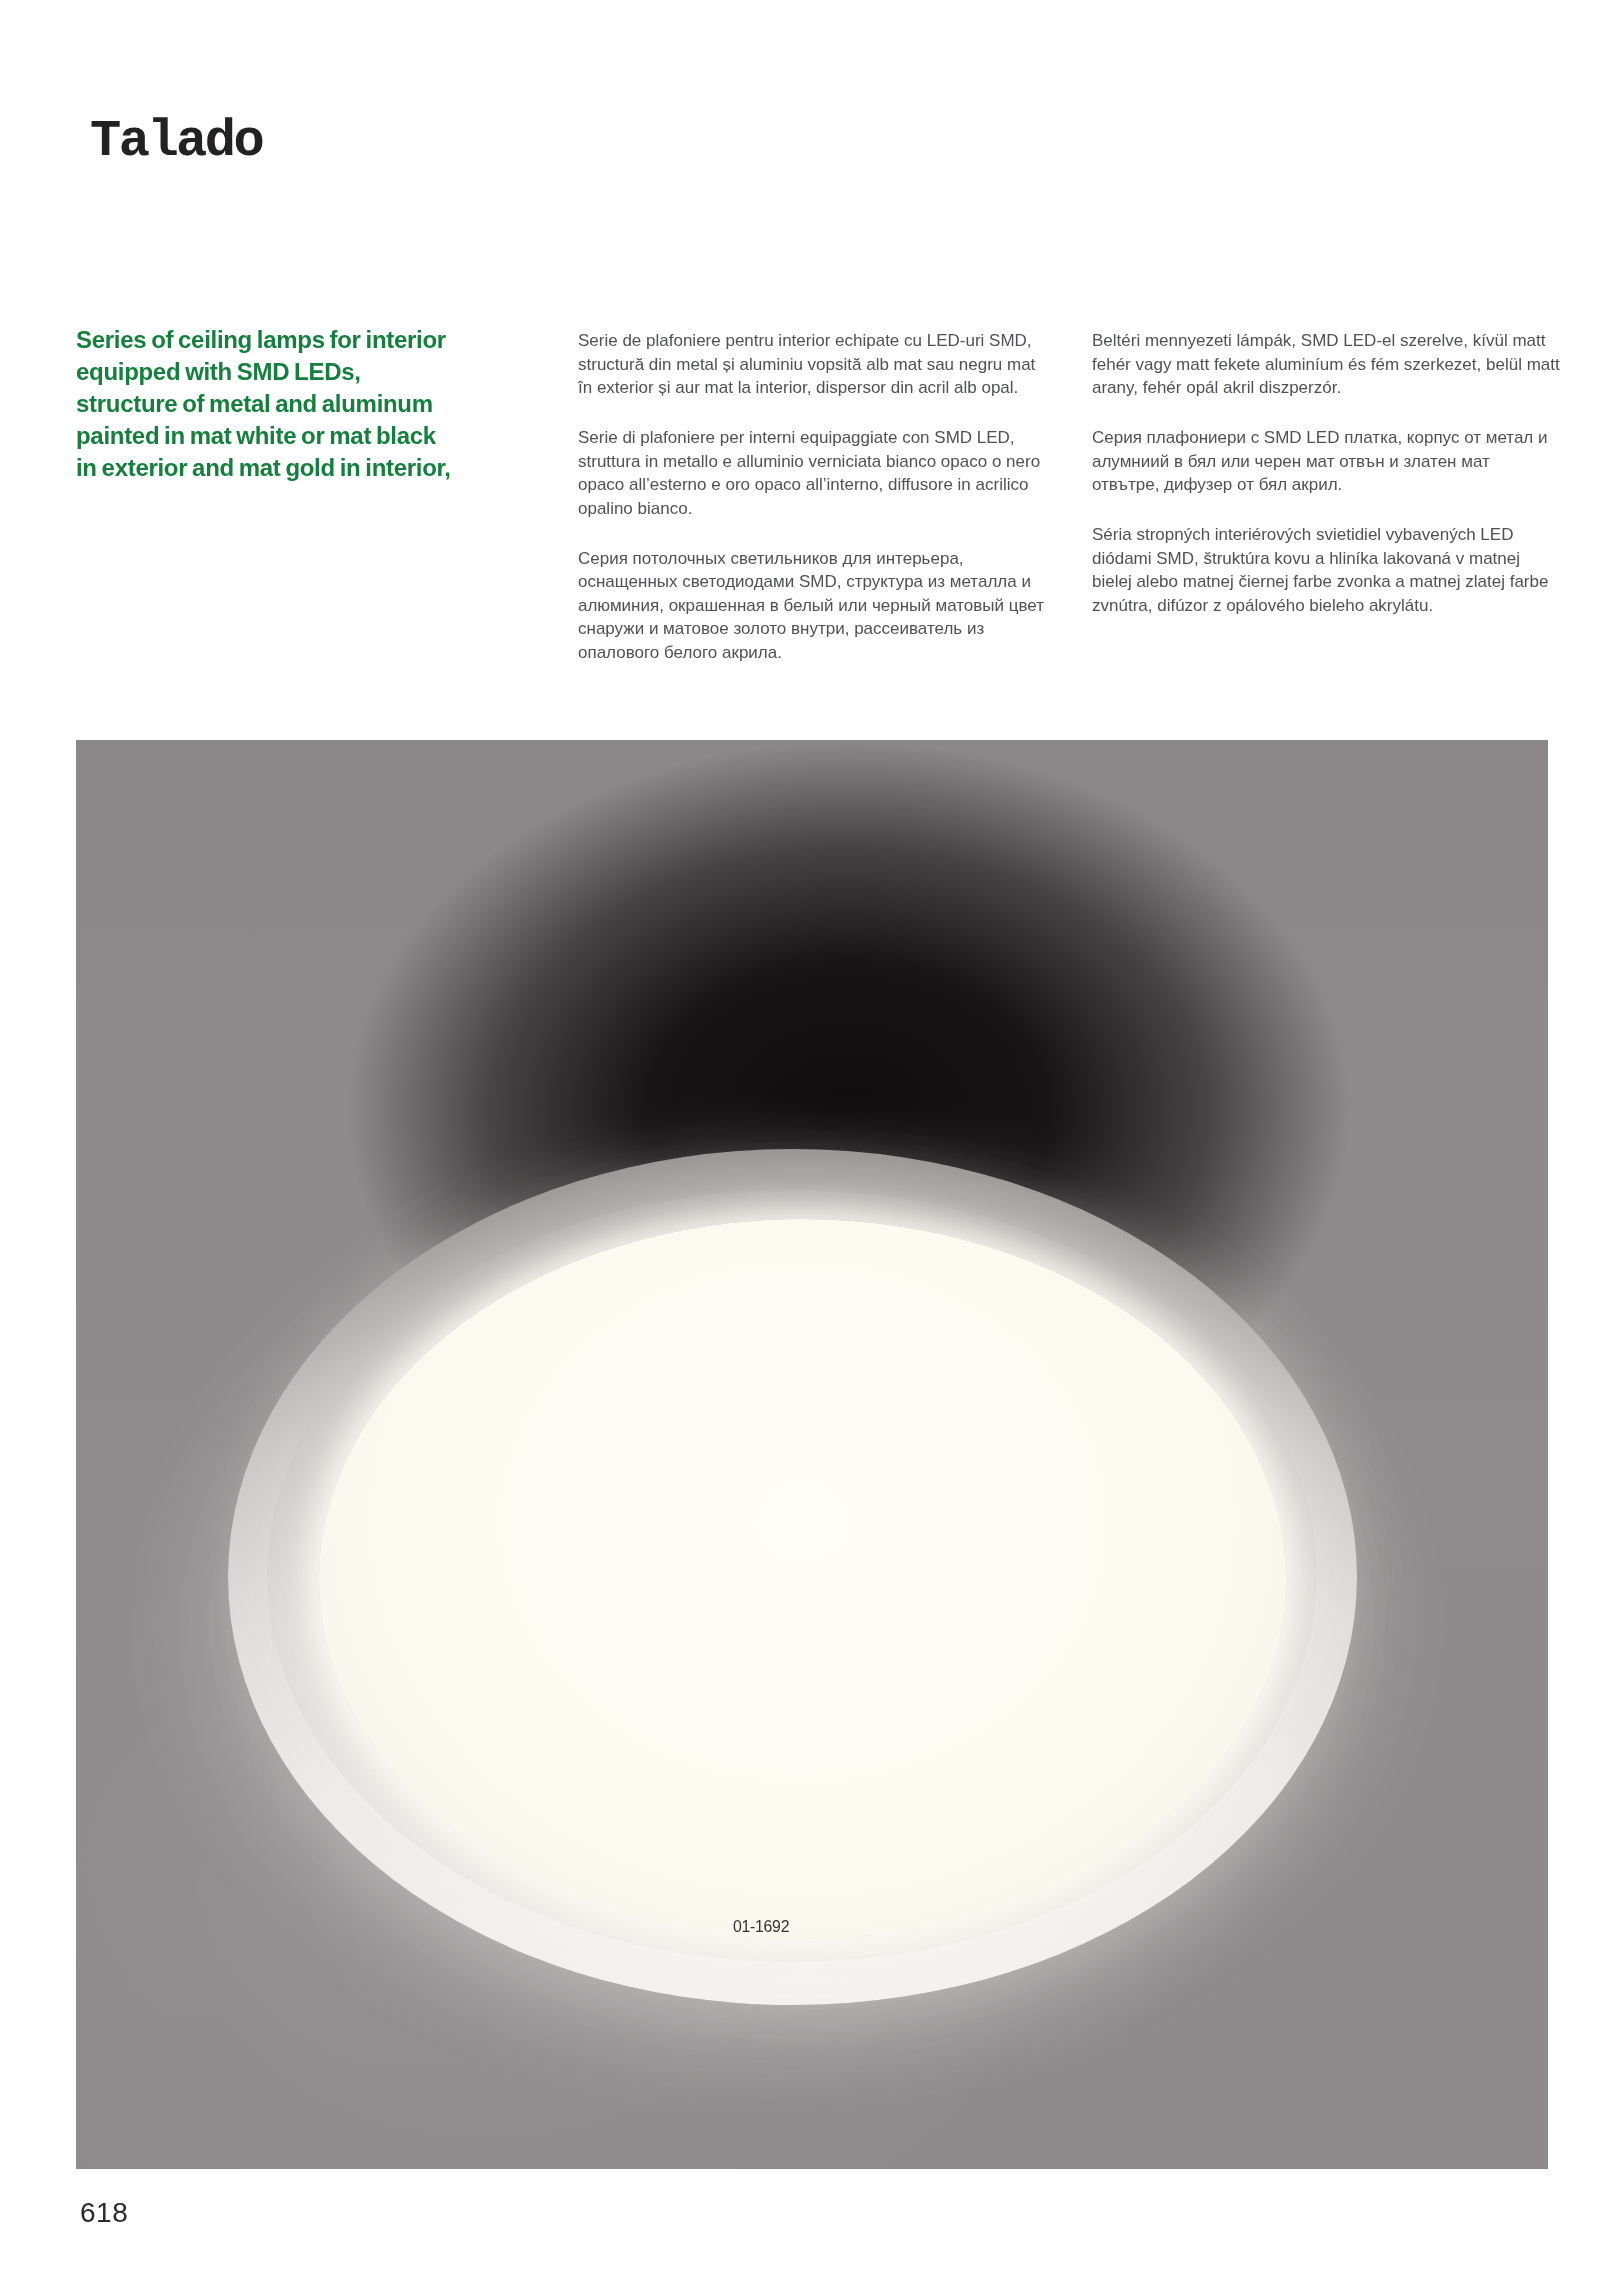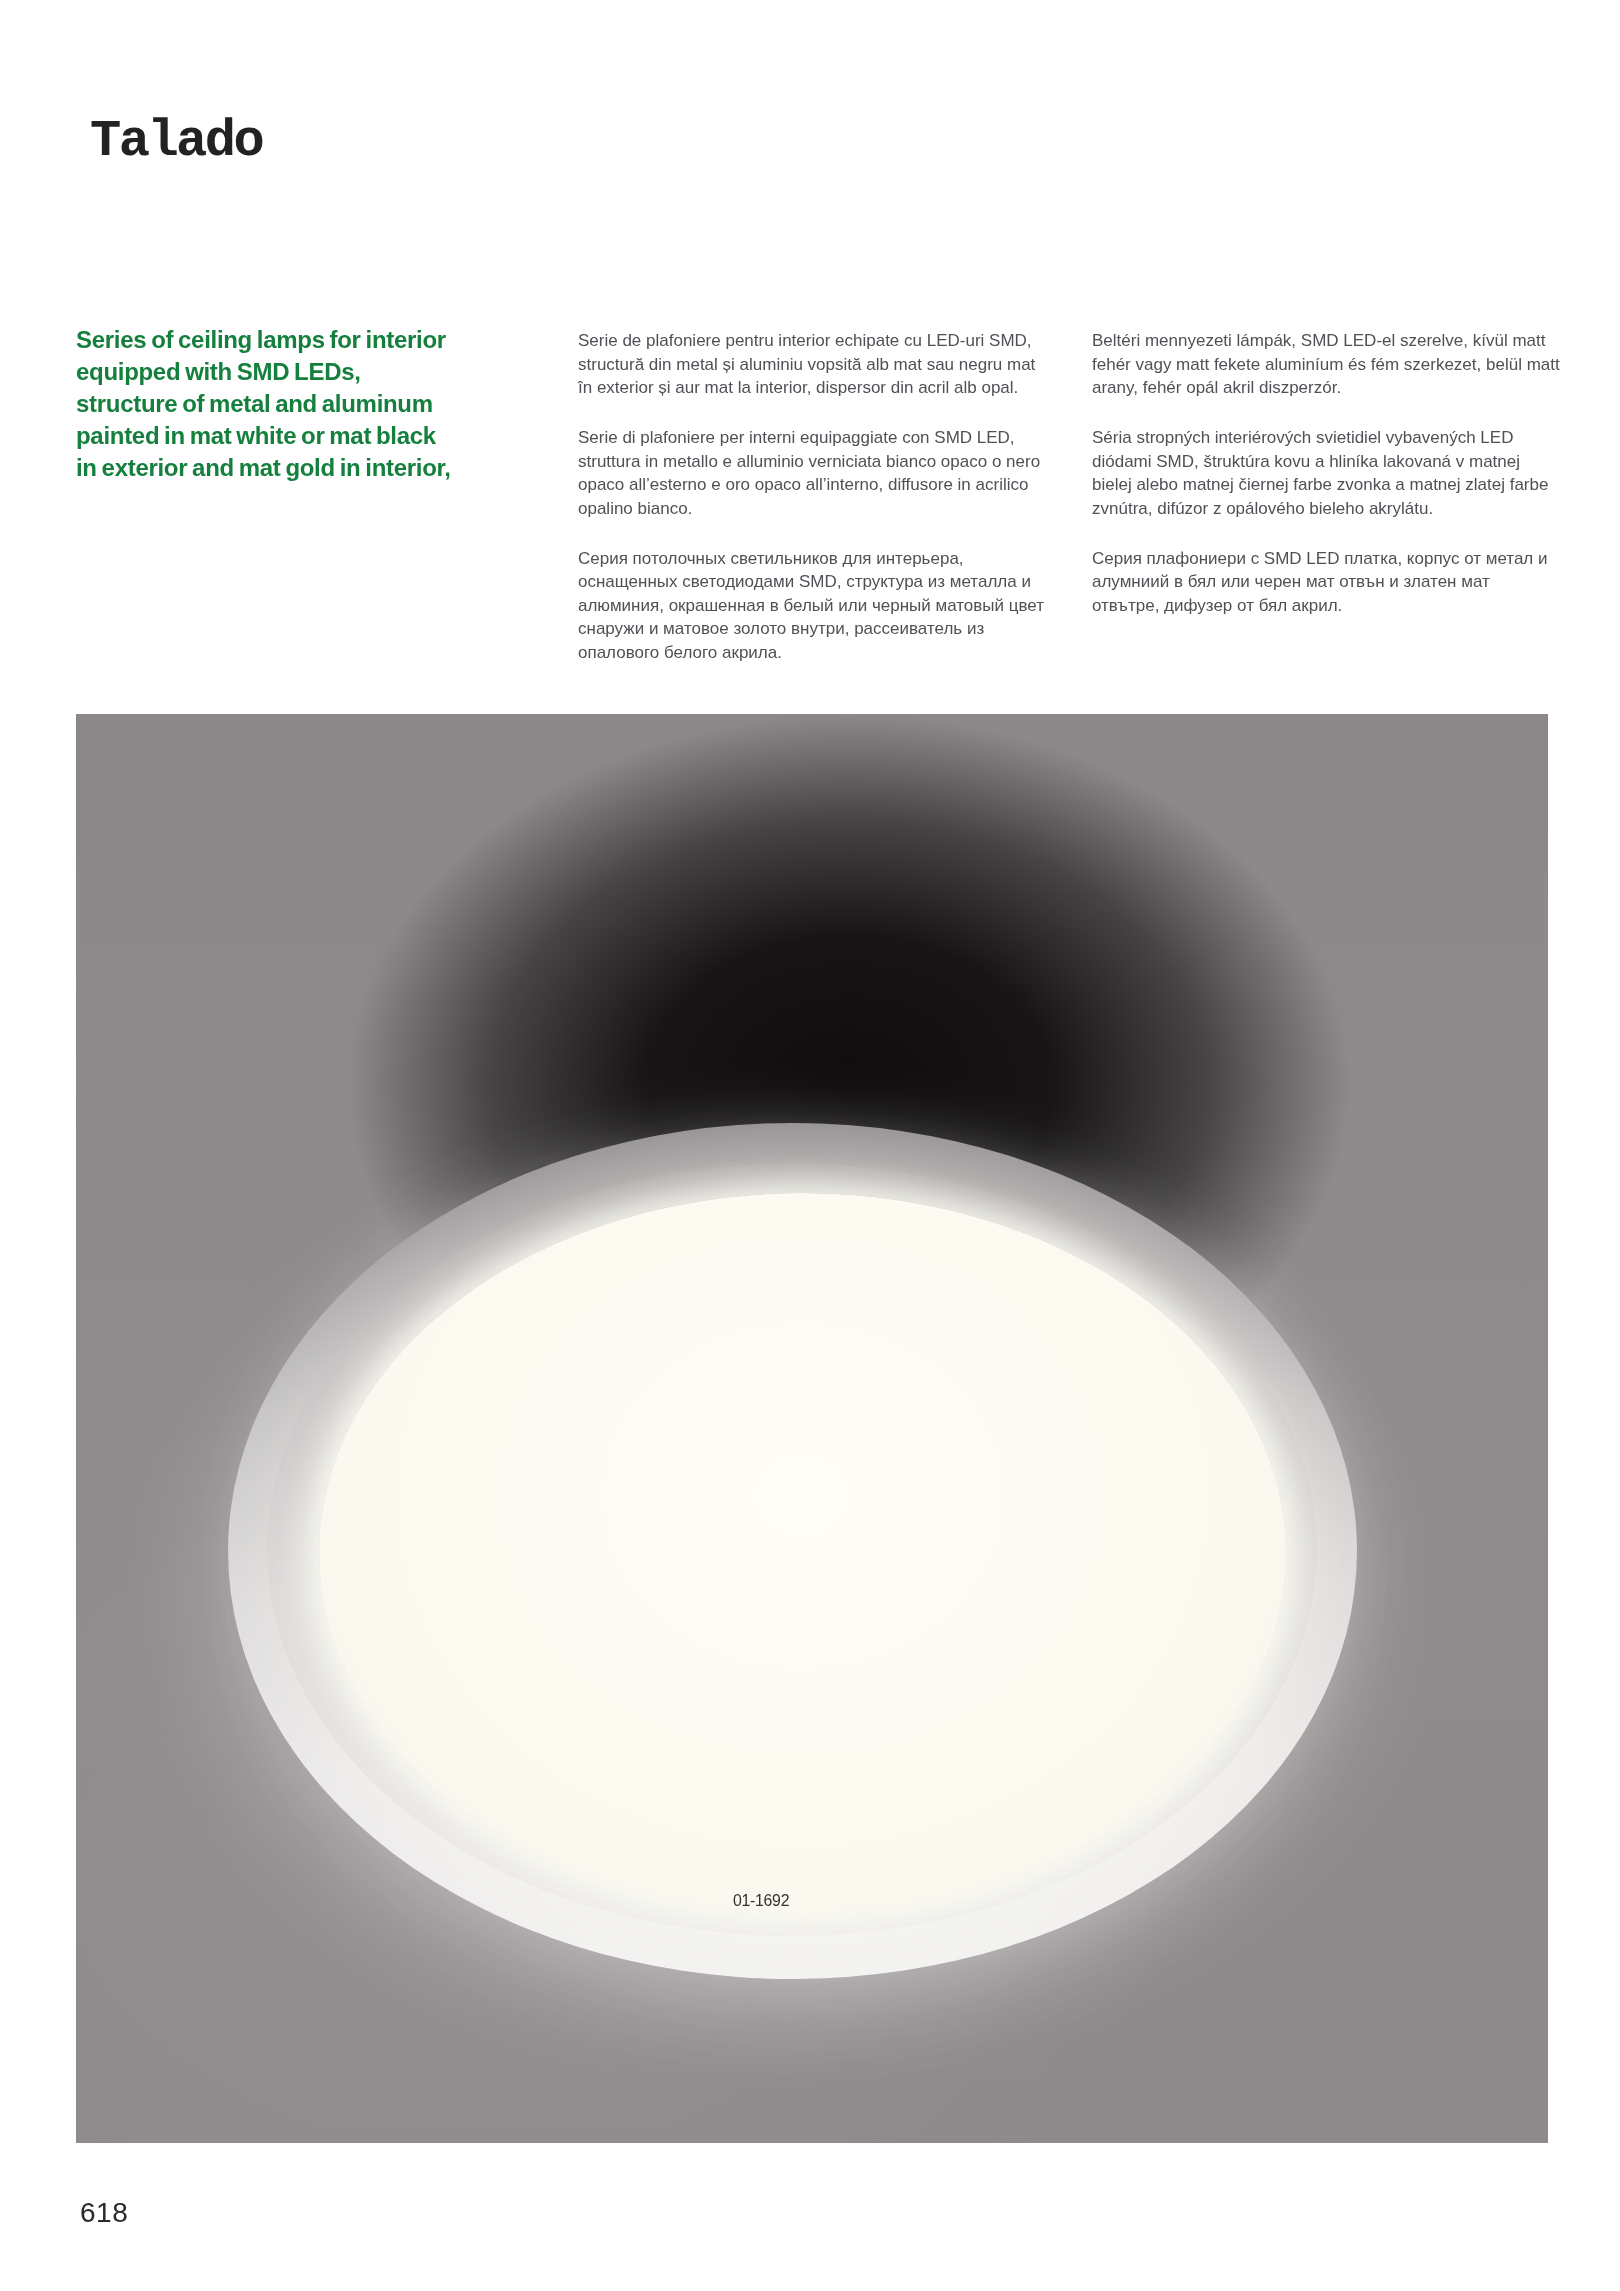--- a/index.html
+++ b/index.html
@@ -55,21 +55,21 @@
     color: #505156;
   }
   .col-center { left: 578px; }
   .col-right  { left: 1080px; margin-left: 12px; }
   .col p { margin: 0 0 26.5px 0; }
 
   
   .photo {
     position: absolute;
     left: 76px;
-    top: 714px;
+    top: 740px;
     width: 1472px;
     height: 1429px;
     overflow: hidden;
     background:
       radial-gradient(ellipse 70% 55% at 28% 82%, rgba(255,255,255,0.05) 0%, rgba(255,255,255,0) 70%),
       linear-gradient(180deg, #8c8889 0%, #908c8d 50%, #8e8a8b 100%);
   }
   .ceiling-shadow {
     position: absolute;
     left: 0; top: 0; right: 0; bottom: 0;
@@ -150,22 +150,22 @@
   </div>
 
   <div class="col col-center">
     <p>Serie de plafoniere pentru interior echipate cu LED-uri SMD, structură din metal și aluminiu vopsită alb mat sau negru mat în exterior și aur mat la interior, dispersor din acril alb opal.</p>
     <p>Serie di plafoniere per interni equipaggiate con SMD LED, struttura in metallo e alluminio verniciata bianco opaco o nero opaco all’esterno e oro opaco all’interno, diffusore in acrilico opalino bianco.</p>
     <p>Серия потолочных светильников для интерьера, оснащенных светодиодами SMD, структура из металла и алюминия, окрашенная в белый или черный матовый цвет снаружи и матовое золото внутри, рассеиватель из опалового белого акрила.</p>
   </div>
 
   <div class="col col-right">
     <p>Beltéri mennyezeti lámpák, SMD LED-el szerelve, kívül matt fehér vagy matt fekete aluminíum és fém szerkezet, belül matt arany, fehér opál akril diszperzór.</p>
+    <p>Серия плафониери с SMD LED платка, корпус от метал и алумниий в бял или черен мат отвън и златен мат отвътре, дифузер от бял акрил.</p>
     <p>Séria stropných interiérových svietidiel vybavených LED diódami SMD, štruktúra kovu a hliníka lakovaná v matnej bielej alebo matnej čiernej farbe zvonka a matnej zlatej farbe zvnútra, difúzor z opálového bieleho akrylátu.</p>
-    <p>Серия плафониери с SMD LED платка, корпус от метал и алумниий в бял или черен мат отвън и златен мат отвътре, дифузер от бял акрил.</p>
   </div>
 
   <div class="photo" title="White round ceiling lamp with lit opal diffuser mounted on a gray textured ceiling, dark shadow around the fixture">
     <div class="ceiling-shadow"></div>
     <div class="lamp-ring"></div>
     <div class="lamp-face"></div>
     <div class="lamp-diffuser"></div>
     <div class="photo-code">01-1692</div>
   </div>
 

